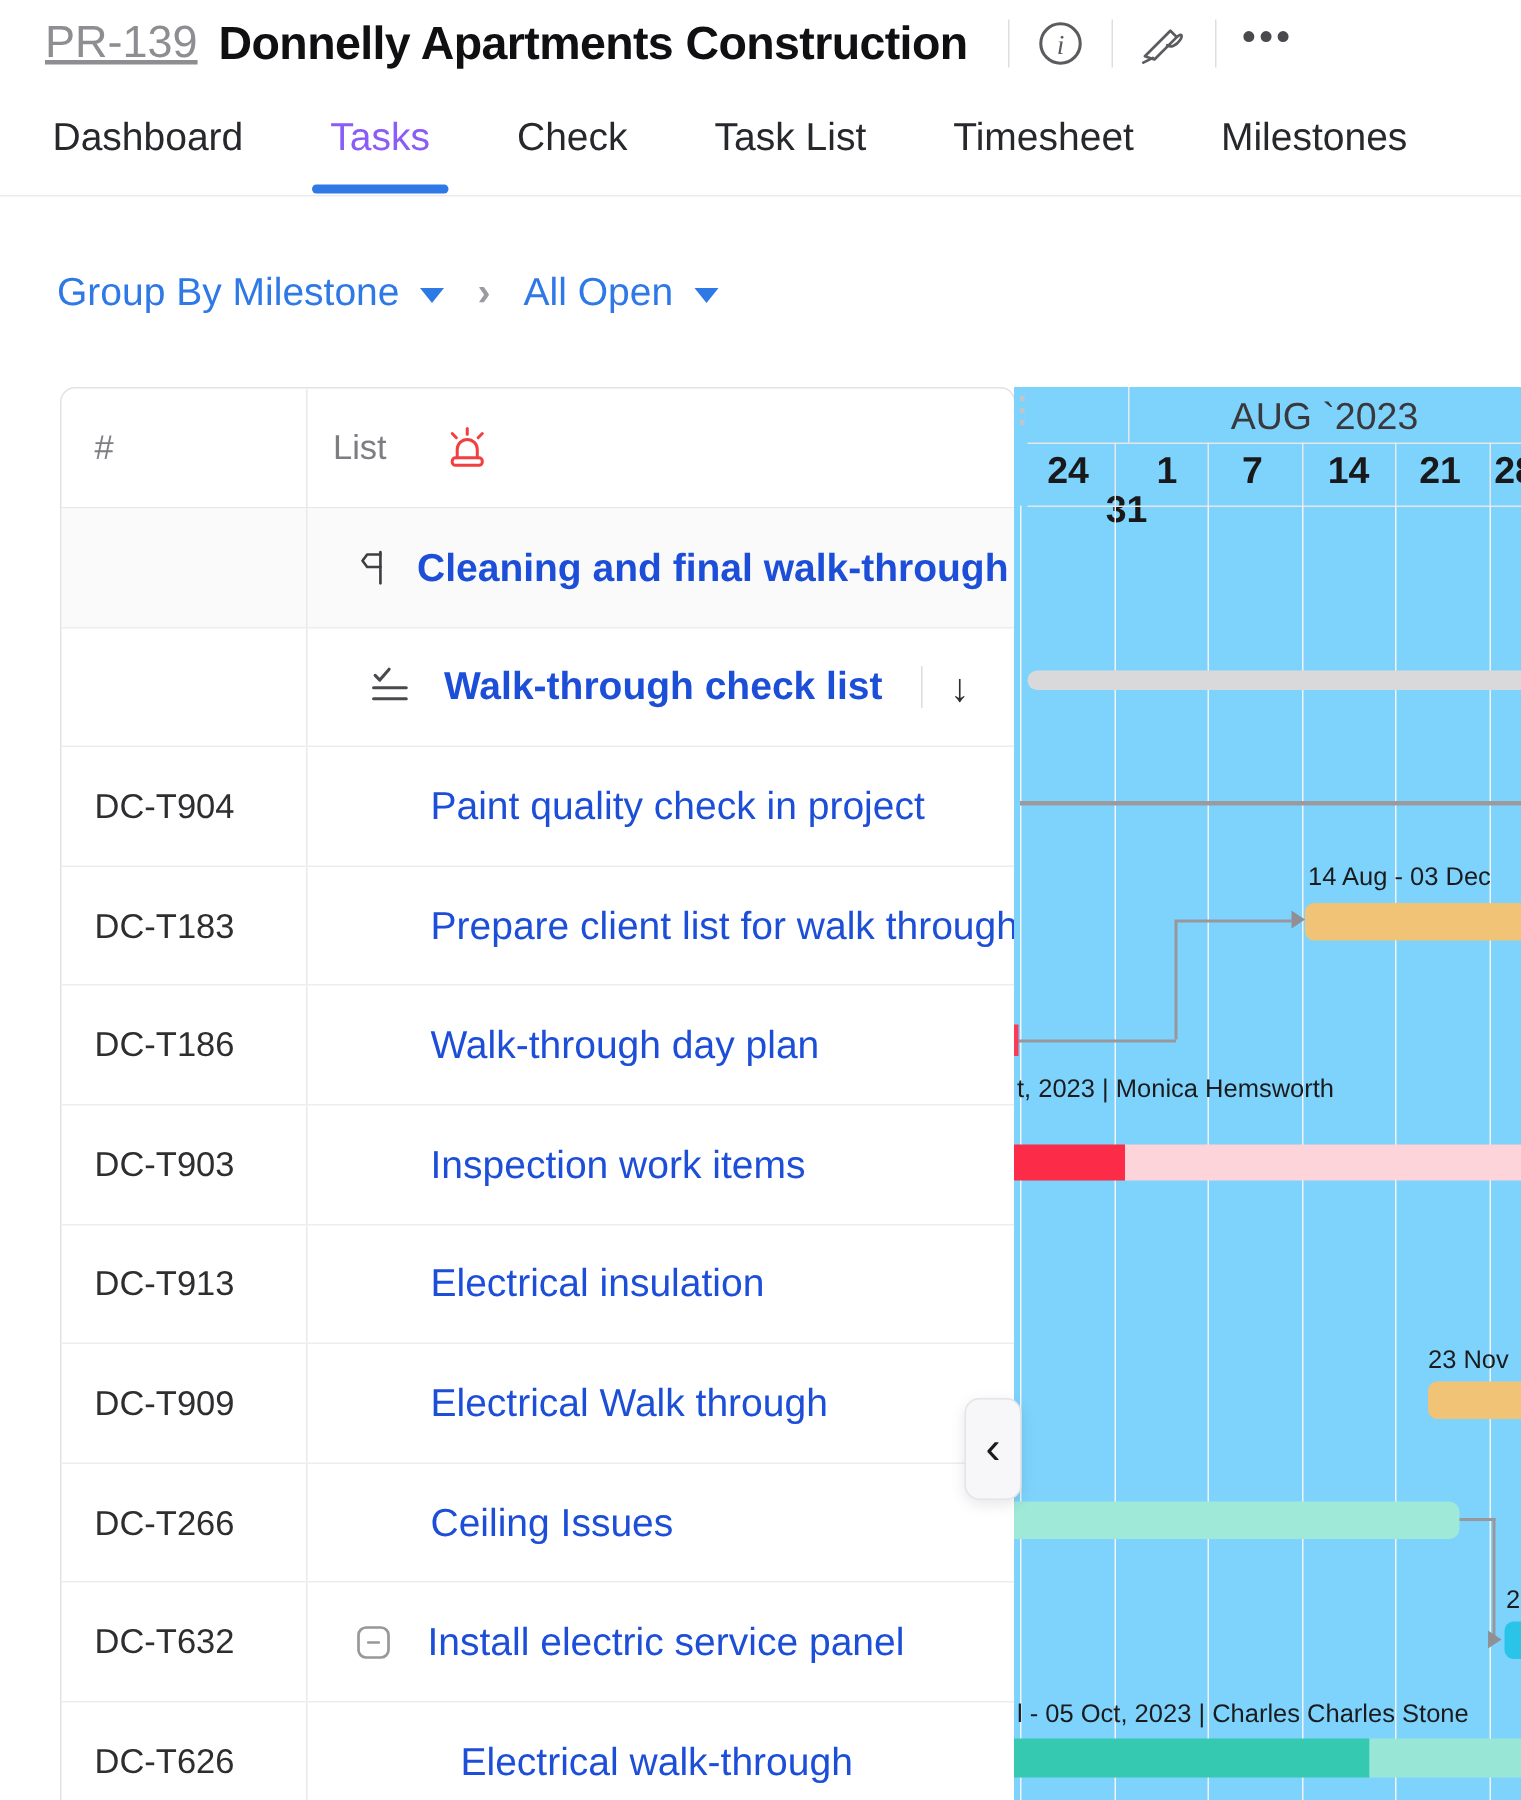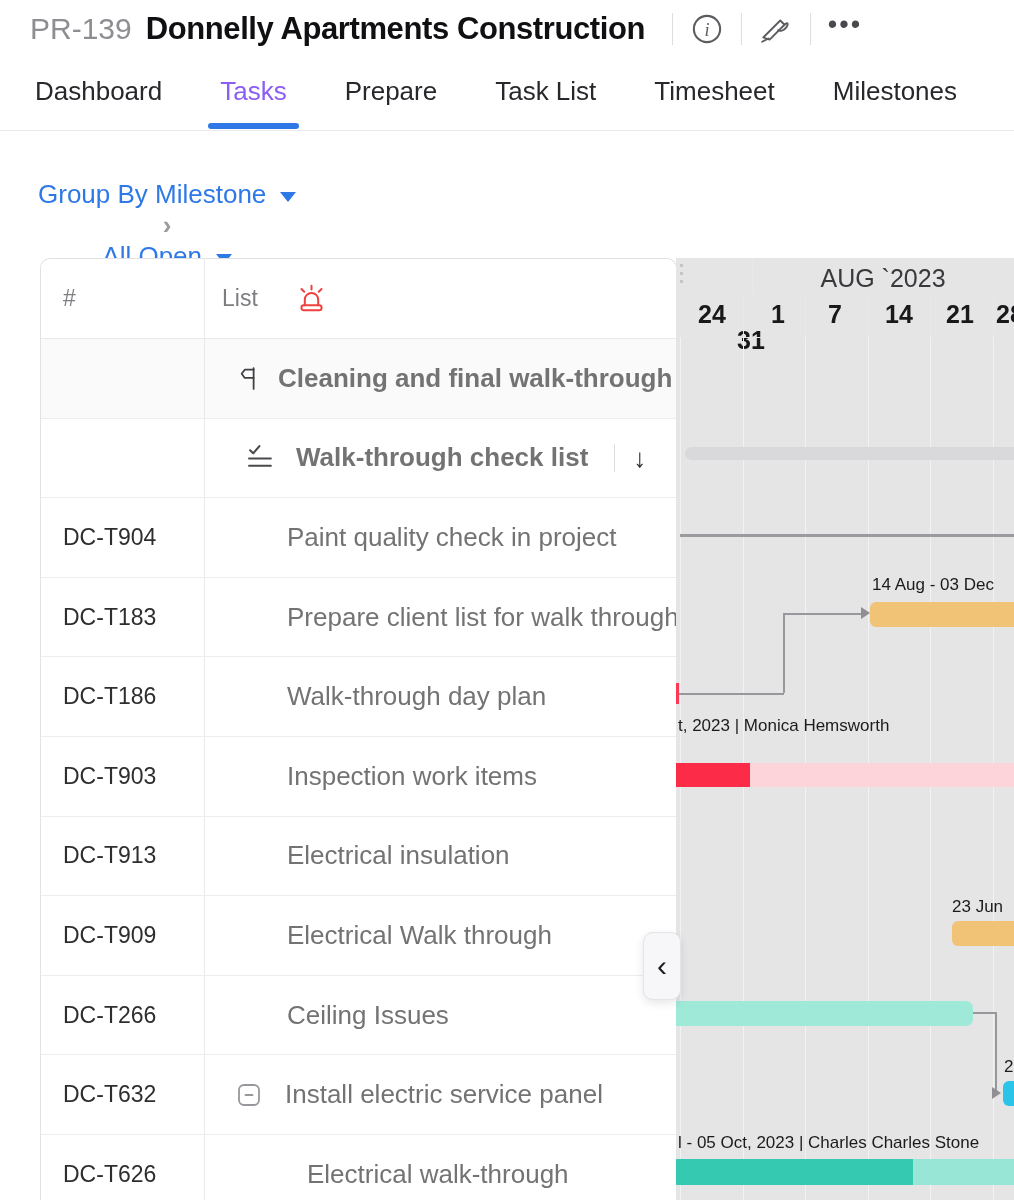--- a/index.html
+++ b/index.html
@@ -1,71 +1,71 @@
 <!DOCTYPE html>
 <html><head>
 <meta charset="utf-8">
 <style>
   html,body{margin:0;padding:0;background:#fff;font-family:"Liberation Sans",sans-serif;}
   .app{position:relative;width:1014px;height:1200px;background:#fff;overflow:hidden;}
 
   
   .hdr{position:absolute;left:30px;top:10px;display:flex;align-items:center;white-space:nowrap;}
-  .pid{font-size:30px;color:#8e8e92;margin-right:14px;}
+  .pid{font-size:30px;color:#8e8e92;margin-right:14px;text-decoration:underline;}
   .ptitle{font-size:31px;font-weight:bold;color:#101013;letter-spacing:-.4px;}
   .hdr-icons{display:flex;align-items:center;margin-left:12px;}
   .vdiv{width:1px;height:32px;background:#dededf;margin:0 15px;}
   .icnbtn{display:flex;align-items:center;justify-content:center;width:38px;height:38px;cursor:pointer;}
   .dots{font-size:27px;color:#4a4a4e;letter-spacing:2px;line-height:10px;padding-bottom:10px;}
 
   
   .tabs{position:absolute;left:35px;top:76px;display:flex;gap:58px;font-size:26px;color:#27282c;white-space:nowrap;}
   .tab{position:relative;padding-bottom:22px;cursor:pointer;}
   .tab.active{color:#8b5cf6;}
   .tab.active::after{content:"";position:absolute;left:-12px;right:-12px;bottom:0;height:6px;background:#2e79e6;border-radius:4px;}
   .tabs-divider{position:absolute;left:0;top:130px;width:1014px;height:1px;background:#ebebee;}
 
   
-  .filter{position:absolute;left:38px;top:179px;display:flex;align-items:center;font-size:26px;color:#2e79e6;white-space:nowrap;flex-direction:column;}
+  .filter{position:absolute;left:38px;top:179px;display:flex;align-items:center;font-size:26px;color:#2e79e6;white-space:nowrap;}
   .dd{display:flex;align-items:center;cursor:pointer;}
   .caret{width:0;height:0;border-left:8px solid transparent;border-right:8px solid transparent;border-top:10px solid #2e79e6;margin-left:14px;margin-top:4px;}
   .crumb-sep{color:#9b9ba0;font-size:26px;font-weight:bold;margin:0 22px;}
 
   
   .table{position:absolute;left:40px;top:258px;width:637px;height:942px;box-sizing:border-box;
          border:1px solid #e2e2e5;border-bottom:none;border-radius:10px 10px 0 0;background:#fff;overflow:hidden;}
   .thead{height:79px;border-bottom:1px solid #e9e9ec;display:flex;}
   .trow{height:79.6px;border-bottom:1px solid #ededf0;display:flex;box-sizing:border-box;}
   .cid{width:164px;flex:none;border-right:1px solid #e9e9ec;display:flex;align-items:center;
        padding-left:22px;box-sizing:border-box;font-size:23px;color:#2e2e31;}
   .thead .cid{color:#7d7d82;}
   .ctask{flex:1;min-width:0;display:flex;align-items:center;padding-left:17px;box-sizing:border-box;overflow:hidden;}
   .thead-task{font-size:23px;color:#7d7d82;}
-  .tname{font-size:26px;color:#737373;white-space:nowrap;overflow:hidden;}
+  .tname{font-size:26px;color:#1d4ed8;white-space:nowrap;overflow:hidden;}
   .bold{font-weight:bold;}
   .bg-ms{background:#fafafa;}
   .pl-ms{padding-left:32px;}
   .pl-tl{padding-left:42px;}
   .pl-task{padding-left:82px;}
   .pl-parent{padding-left:32px;}
   .pl-sub{padding-left:102px;}
   .ricon{display:flex;align-items:center;justify-content:center;flex:none;}
   .gap14{margin-right:14px;} .gap20{margin-right:20px;} .gap24{margin-right:24px;}
   .alarm{margin-left:40px;}
   .tl-div{width:1px;height:28px;background:#dcdcdf;margin:0 18px 0 26px;flex:none;}
   .jump{font-size:26px;color:#2f2f33;line-height:1;cursor:pointer;}
 
   
   .splitline{position:absolute;left:679px;top:258px;width:2px;height:942px;background:#eeeef3;}
   .collapse-btn{position:absolute;left:643px;top:932px;width:36px;height:66px;background:#f7f7f9;
     border:1px solid #e3e3e8;border-radius:10px;box-shadow:0 3px 10px rgba(0,0,0,.10);
     display:flex;align-items:center;justify-content:center;font-size:30px;color:#1b1b1e;z-index:6;cursor:pointer;}
 
   
-  .gantt{position:absolute;left:676px;top:258px;width:338px;height:942px;overflow:hidden;background:#e5e5e5;}
+  .gantt{position:absolute;left:676px;top:258px;width:338px;height:942px;overflow:hidden;background:#7dd3fc;}
   .gantt *{position:absolute;}
   .g-month{left:76px;top:6px;width:262px;text-align:center;font-size:25px;color:#39393d;white-space:nowrap;}
   .g-date{top:42px;font-size:25px;font-weight:bold;color:#19191b;transform:translateX(-50%);white-space:nowrap;}
   .d0{left:36px;}.d1{left:75px;margin-top:26px;}.d2{left:102px;}.d3{left:159px;}.d4{left:223px;}.d5{left:284px;}.d6{left:334px;}
   .g-hline1{left:9px;right:0;top:37px;height:1px;background:#e5e5e8;}
   .g-hline2{left:9px;right:0;top:79px;height:1px;background:#e5e5e8;}
   .g-mv{left:76px;top:0;width:1px;height:37px;background:#e8e8eb;}
   .hv{top:37px;width:1px;height:42px;background:#e8e8eb;}
   .gv{top:79px;bottom:0;width:1px;background:#f2f2f4;}
   .x0{left:4px;}.x1{left:67px;}.x2{left:129px;}.x3{left:192px;}.x4{left:254px;}.x5{left:317px;}
@@ -132,21 +132,21 @@
       <span class="vdiv"></span>
       <span class="icnbtn">
         <span class="dots">•••</span>
       </span>
     </div>
   </div>
 
   <div class="tabs">
     <span class="tab">Dashboard</span>
     <span class="tab active">Tasks</span>
-    <span class="tab">Prepare</span>
+    <span class="tab">Check</span>
     <span class="tab">Task List</span>
     <span class="tab">Timesheet</span>
     <span class="tab">Milestones</span>
   </div>
   <div class="tabs-divider"></div>
 
   <div class="filter">
     <span class="dd">
       <span>Group By Milestone</span>
       <span class="caret"></span>
@@ -313,21 +313,21 @@
     <div class="conn c1h1"></div>
     <div class="arrow-r c1arrow"></div>
     <div class="conn c1v"></div>
     <div class="conn c1h2"></div>
     <div class="tick-186"></div>
 
     <div class="glabel lbl-903">t, 2023 | Monica Hemsworth</div>
     <div class="bar-903a"></div>
     <div class="bar-903b"></div>
 
-    <div class="glabel lbl-909">23 Jun</div>
+    <div class="glabel lbl-909">23 Nov</div>
     <div class="bar-909"></div>
 
     <div class="bar-266"></div>
     <div class="conn c2h"></div>
     <div class="conn c2v"></div>
     <div class="arrow-r c2arrow"></div>
 
     <div class="glabel lbl-632">2</div>
     <div class="bar-632"></div>
 

